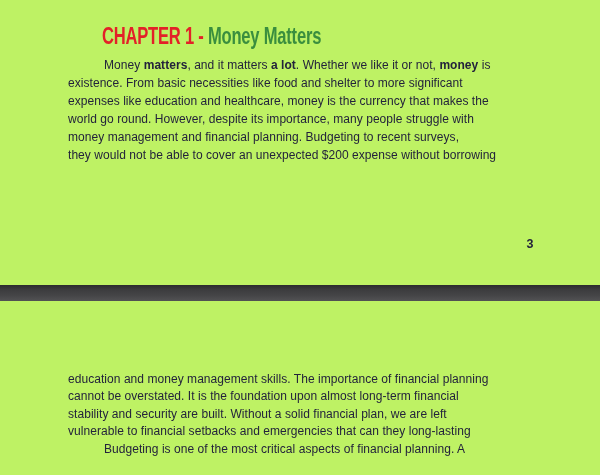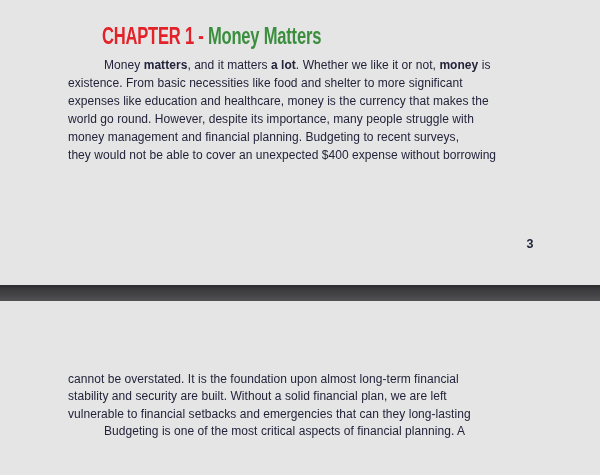--- a/index.html
+++ b/index.html
@@ -14,21 +14,21 @@
     position: relative;
     width: 600px;
     height: 475px;
     background: #ffffff;
     font-family: "Liberation Sans", sans-serif;
   }
   .page {
     position: absolute;
     left: 0;
     right: 0;
-    background: #e5e5e5;
+    background: #bef264;
   }
   .page-top { top: 0; height: 285px; }
   .page-bottom { top: 301px; height: 174px; }
 
   .chapter-title {
     position: absolute;
     left: 102px;
     top: 25px;
     margin: 0;
     font-size: 23px;
@@ -96,30 +96,31 @@
 
   <section class="page page-top">
     <h1 class="chapter-title"><span class="red">CHAPTER 1 - </span><span class="green">Money Matters</span></h1>
 
     <div class="para para-top">
         <div class="line indent"><span>Money </span><span class="b">matters</span><span>, and it matters </span><span class="b">a lot</span><span>. Whether we like it or not, </span><span class="b">money</span><span> is</span></div>
         <div class="line"><span>existence. From basic necessities like food and shelter to more significant</span></div>
         <div class="line"><span>expenses like education and healthcare, money is the currency that makes the</span></div>
         <div class="line"><span>world go round. However, despite its importance, many people struggle with</span></div>
         <div class="line"><span>money management and financial planning. Budgeting to recent surveys,</span></div>
-        <div class="line"><span>they would not be able to cover an unexpected $400 expense without borrowing</span></div>
+        <div class="line"><span>they would not be able to cover an unexpected $200 expense without borrowing</span></div>
       </div>
 
     <div class="page-num">3</div>
   </section>
 
   <div class="separator"></div>
 
   <section class="page page-bottom">
     <div class="para para-bottom">
+        <div class="line"><span>education and money management skills. The importance of financial planning</span></div>
         <div class="line"><span>cannot be overstated. It is the foundation upon almost long-term financial</span></div>
         <div class="line"><span>stability and security are built. Without a solid financial plan, we are left</span></div>
         <div class="line"><span>vulnerable to financial setbacks and emergencies that can they long-lasting</span></div>
         <div class="line indent"><span>Budgeting is one of the most critical aspects of financial planning. A</span></div>
       </div>
   </section>
 
 </div>
 
 </body></html>

